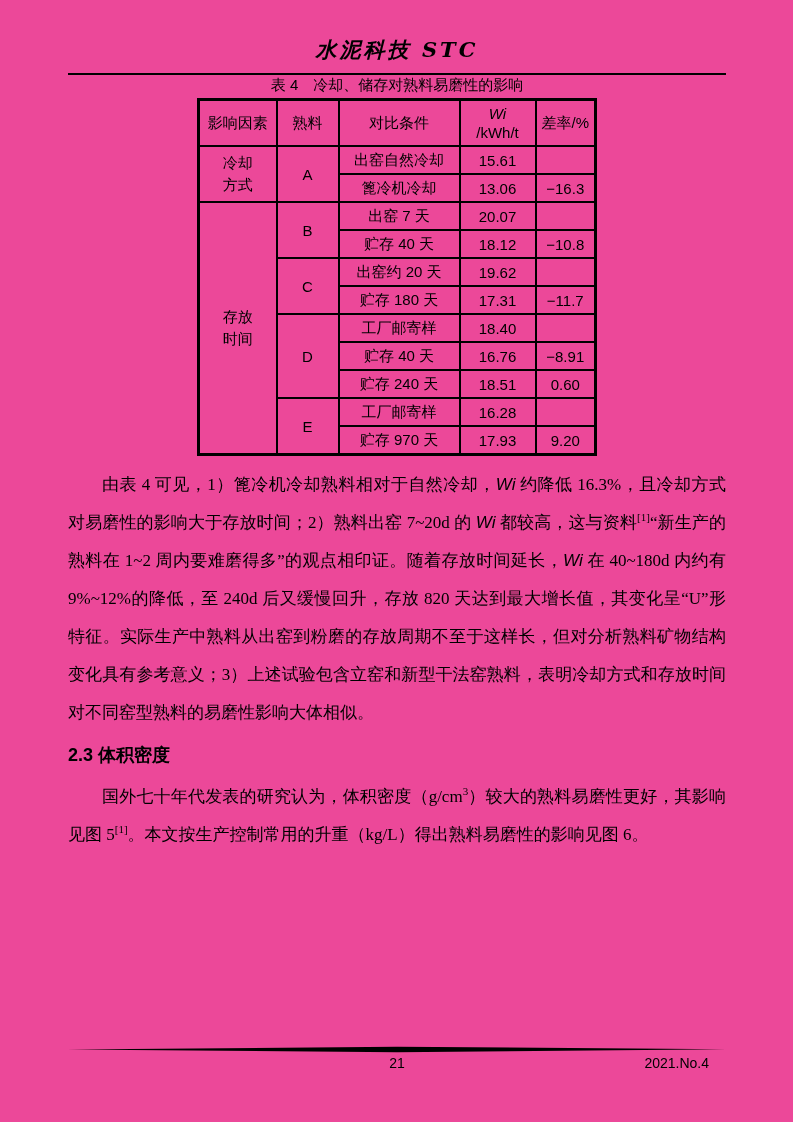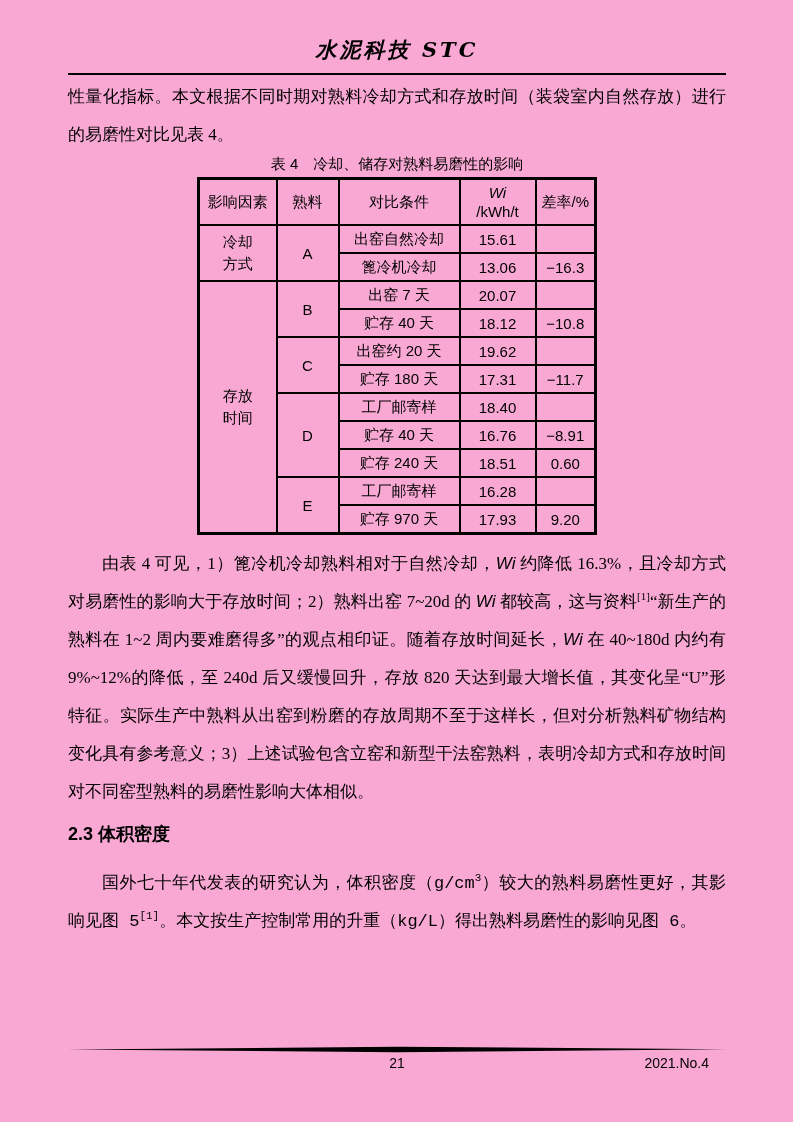--- a/index.html
+++ b/index.html
@@ -1,20 +1,20 @@
 <!DOCTYPE html>
 <html><head>
 <meta charset="utf-8">
 <style>
   html, body { margin:0; padding:0; background:#e9e9e9; }
   .page {
     position:relative;
     width:793px; height:1122px;
     margin:0 auto;
-    background:#f9a8d4;
+    background:#ec4899;
     box-sizing:border-box;
     padding:36px 67px 0 68px;
     font-family:"Liberation Serif","DejaVu Serif",serif;
     color:#000;
     overflow:hidden;
   }
   
   .journal-title {
     text-align:center;
     font-size:21px;
@@ -32,21 +32,21 @@
   
   .para {
     font-size:17px;
     line-height:38px;
     text-align:justify;
     margin:0;
   }
   .para.indent { text-indent:2em; }
   .p1 { margin-top:3px; }
   .p2 { margin-top:10px; }
-  .p3 { margin-top:16px;font-family:Liberation Mono, monospace; }
+  .p3 { margin-top:8px; }
   .it { font-style:italic; font-family:"Liberation Sans","DejaVu Sans",sans-serif; }
   sup { font-size:11px; line-height:0; }
   
   .section-heading {
     font-size:18px;
     font-weight:bold;
     font-family:"Liberation Sans","DejaVu Sans",sans-serif;
     line-height:30px;
     margin:8px 0 4px 0;
   }
@@ -100,21 +100,20 @@
   .issue-label { position:absolute; right:17px; top:0; }
 </style>
 </head>
 <body>
 
 <div class="page">
 
   <div class="journal-title">水泥科技 STC</div>
   <hr class="header-rule">
 
-  <p class="para p1">性量化指标。本文根据不同时期对熟料冷却方式和存放时间（装袋室内自然存放）进行的易磨性对比见表 4。</p>
 
   <div class="table-block">
     <div class="table-title">表 4　冷却、储存对熟料易磨性的影响</div>
     <table class="influence">
       <colgroup>
         <col style="width:78px">
           <col style="width:62px">
           <col style="width:121px">
           <col style="width:76px">
           <col style="width:60px">

